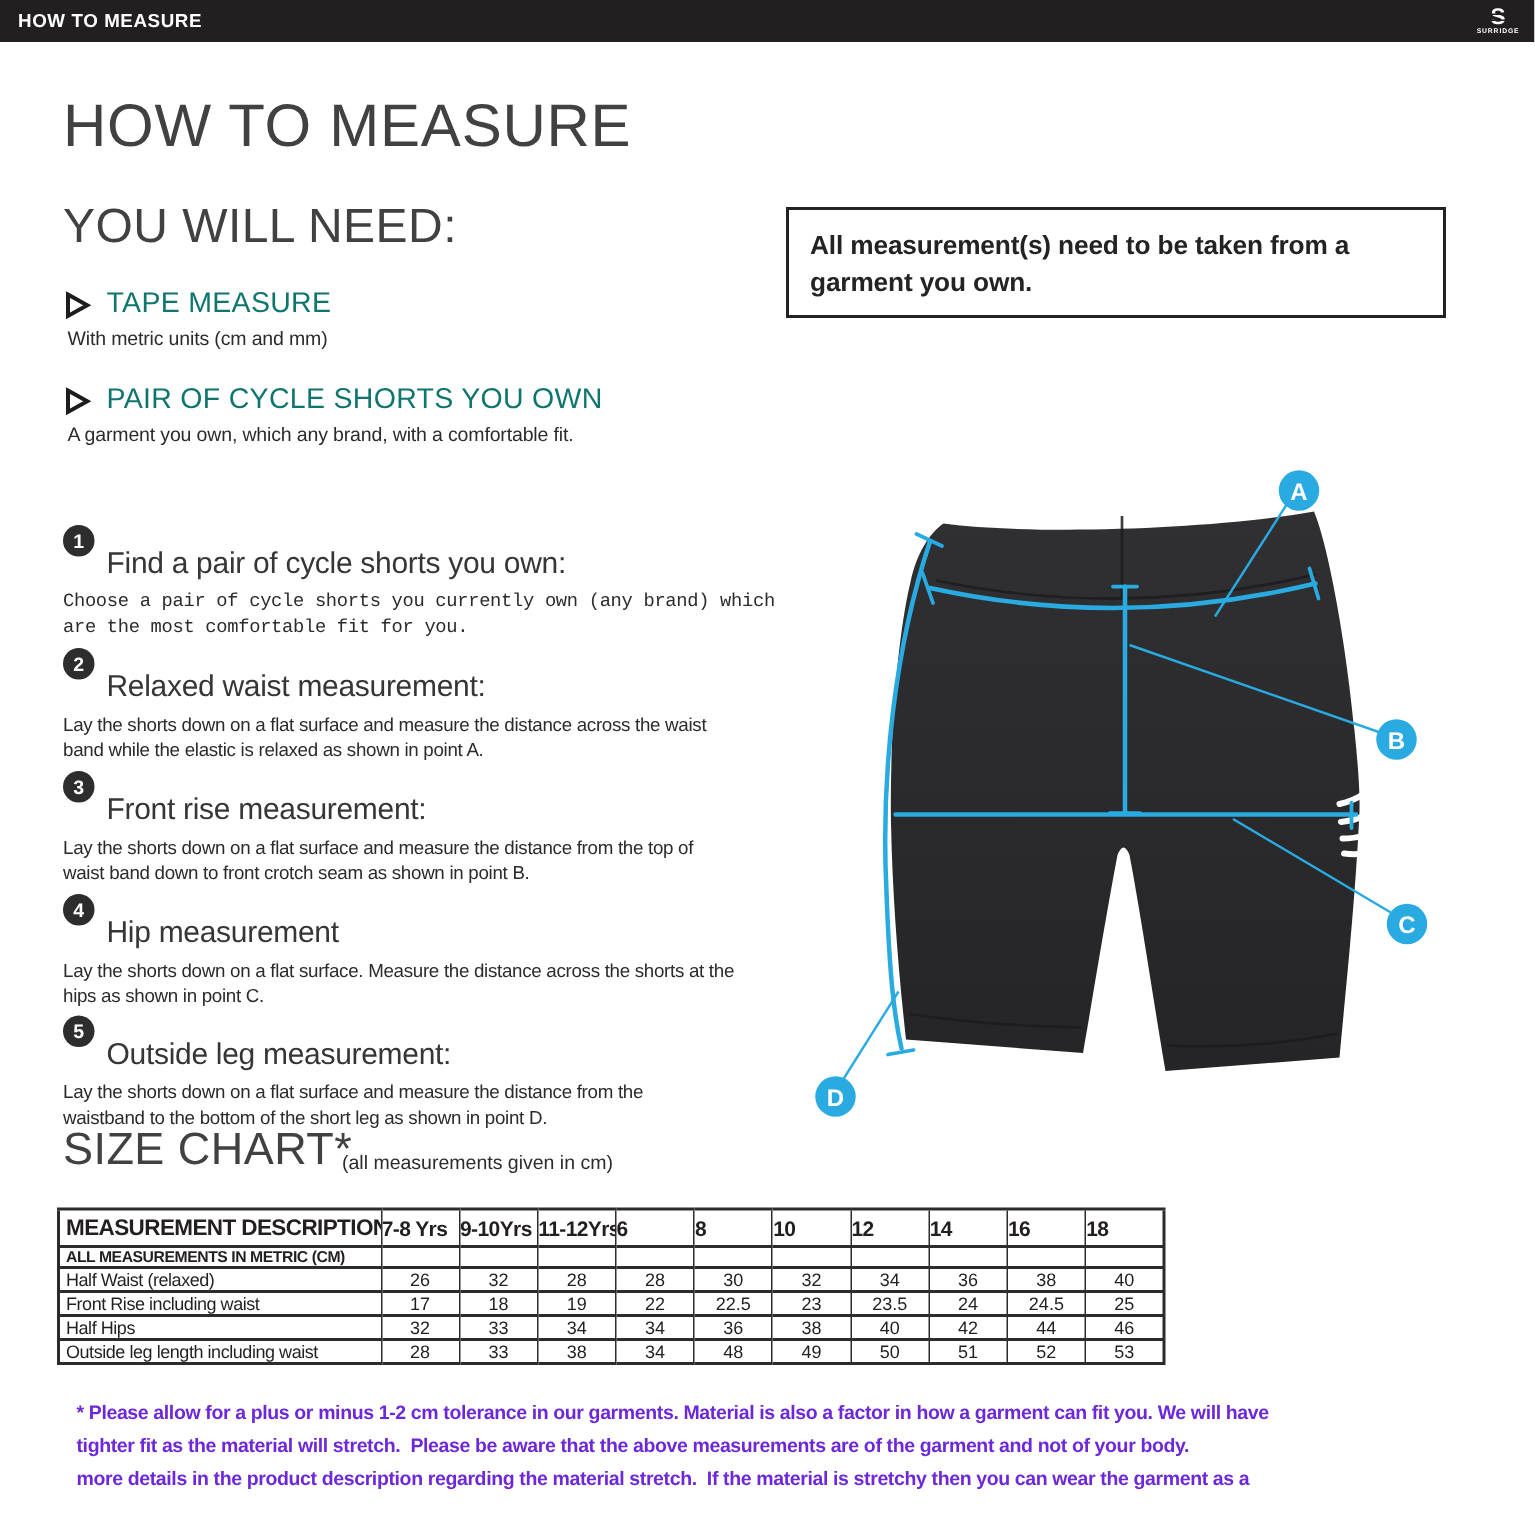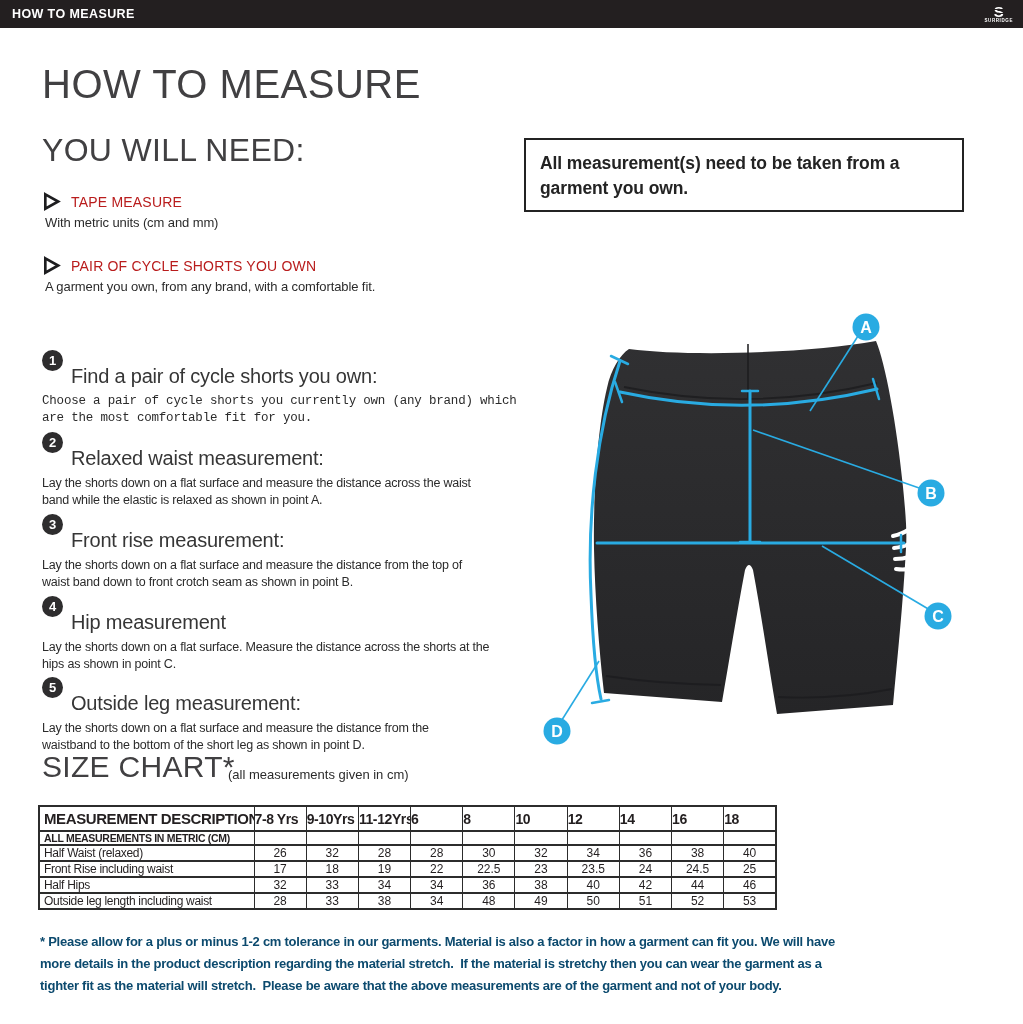--- a/index.html
+++ b/index.html
@@ -33,21 +33,21 @@
   }
   .h2-need {
     position:absolute; left:42px; top:132px; font-size:32px; font-weight:400;
     color:#414042; letter-spacing:.3px;
   }
 
   
   .need-item { position:absolute; left:42px; }
   .need-item.n1 { top:192px; } .need-item.n2 { top:256px; }
   .need-head { display:flex; align-items:center; gap:10px; }
-  .need-title { font-size:14px; color:#b91c1c; letter-spacing:.2px; }
+  .need-title { font-size:19px; color:#0f766e; letter-spacing:.2px; }
   .need-desc { font-size:13px; color:#2b2b2b; margin-top:4px; margin-left:3px; letter-spacing:-.1px; }
   .tri-icon { width:19px; height:19px; flex:0 0 auto; }
 
   
   .note-box {
     position:absolute; left:524px; top:138px; width:440px; height:74px;
     border:2px solid #232323; padding:11px 14px;
     font-size:17.5px; font-weight:bold; color:#232323; line-height:1.42; letter-spacing:-.1px;
   }
 
@@ -78,21 +78,21 @@
     border:1px solid #2c2c2c; border-top-width:2px; border-bottom-width:2px;
     color:#231f20; overflow:hidden; white-space:nowrap;
   }
   .size-table thead th { font-size:14px; font-weight:bold; height:25px; letter-spacing:-.4px; text-align:left; }
   .size-table thead th.col-desc { text-align:left; padding-left:4px; font-size:15px; }
   .size-table td { font-size:12px; text-align:center; height:15px; }
   .size-table td.col-desc { text-align:left; padding-left:4px; letter-spacing:-.3px; }
   .size-table tr.metric-row td { height:12px; font-size:10.5px; font-weight:bold; letter-spacing:-.3px;margin-left:36px; }
 
   
-  .footnote { position:absolute; left:40px; top:931px; color:#0c4a6e; }
+  .footnote { position:absolute; left:51px; top:931px; color:#6d28d9; }
   .footnote-line {
     white-space:pre; font-size:13px; font-weight:bold; line-height:22px; letter-spacing:-.25px;
   }
 
   
   .diagram { position:absolute; left:505px; top:293px; }
   .ml { stroke:#29abe2; stroke-width:3; fill:none; stroke-linecap:round; }
   .tick { stroke:#29abe2; stroke-width:2.5; fill:none; stroke-linecap:round; }
   .pl { stroke:#29abe2; stroke-width:1.6; fill:none; }
   .marker-circle { fill:#29abe2; }
@@ -127,21 +127,21 @@
   <div class="need-desc">With metric units (cm and mm)</div>
 </div>
 
 <div class="need-item n2">
   <div class="need-head">
     <svg class="tri-icon" viewBox="0 0 20 20">
       <polygon points="3.5,2.5 17,10 3.5,17.5" fill="#ffffff" stroke="#1d1d1f" stroke-width="2.8" stroke-linejoin="miter"></polygon>
     </svg>
     <span class="need-title">PAIR OF CYCLE SHORTS YOU OWN</span>
   </div>
-  <div class="need-desc">A garment you own, from any brand, with a comfortable fit.</div>
+  <div class="need-desc">A garment you own, which any brand, with a comfortable fit.</div>
 </div>
 
 <div class="note-box">All measurement(s) need to be taken from a garment you own.</div>
 
 <div class="step" style="top:333px;">
   <div class="step-head">
     <span class="step-num">1</span>
     <span class="step-title">Find a pair of cycle shorts you own:</span>
   </div>
   <div class="step-desc" style="width:490px;font-family:Liberation Mono, monospace;">Choose a pair of cycle shorts you currently own (any brand) which are the most comfortable fit for you.</div>
@@ -334,15 +334,15 @@
         <td>50</td>
         <td>51</td>
         <td>52</td>
         <td>53</td>
       </tr>
     </tbody>
 </table>
 
 <div class="footnote">
   <div class="footnote-line">* Please allow for a plus or minus 1-2 cm tolerance in our garments. Material is also a factor in how a garment can fit you. We will have</div>
+  <div class="footnote-line">tighter fit as the material will stretch.  Please be aware that the above measurements are of the garment and not of your body.</div>
   <div class="footnote-line">more details in the product description regarding the material stretch.  If the material is stretchy then you can wear the garment as a</div>
-  <div class="footnote-line">tighter fit as the material will stretch.  Please be aware that the above measurements are of the garment and not of your body.</div>
 </div>
 
 </body></html>

